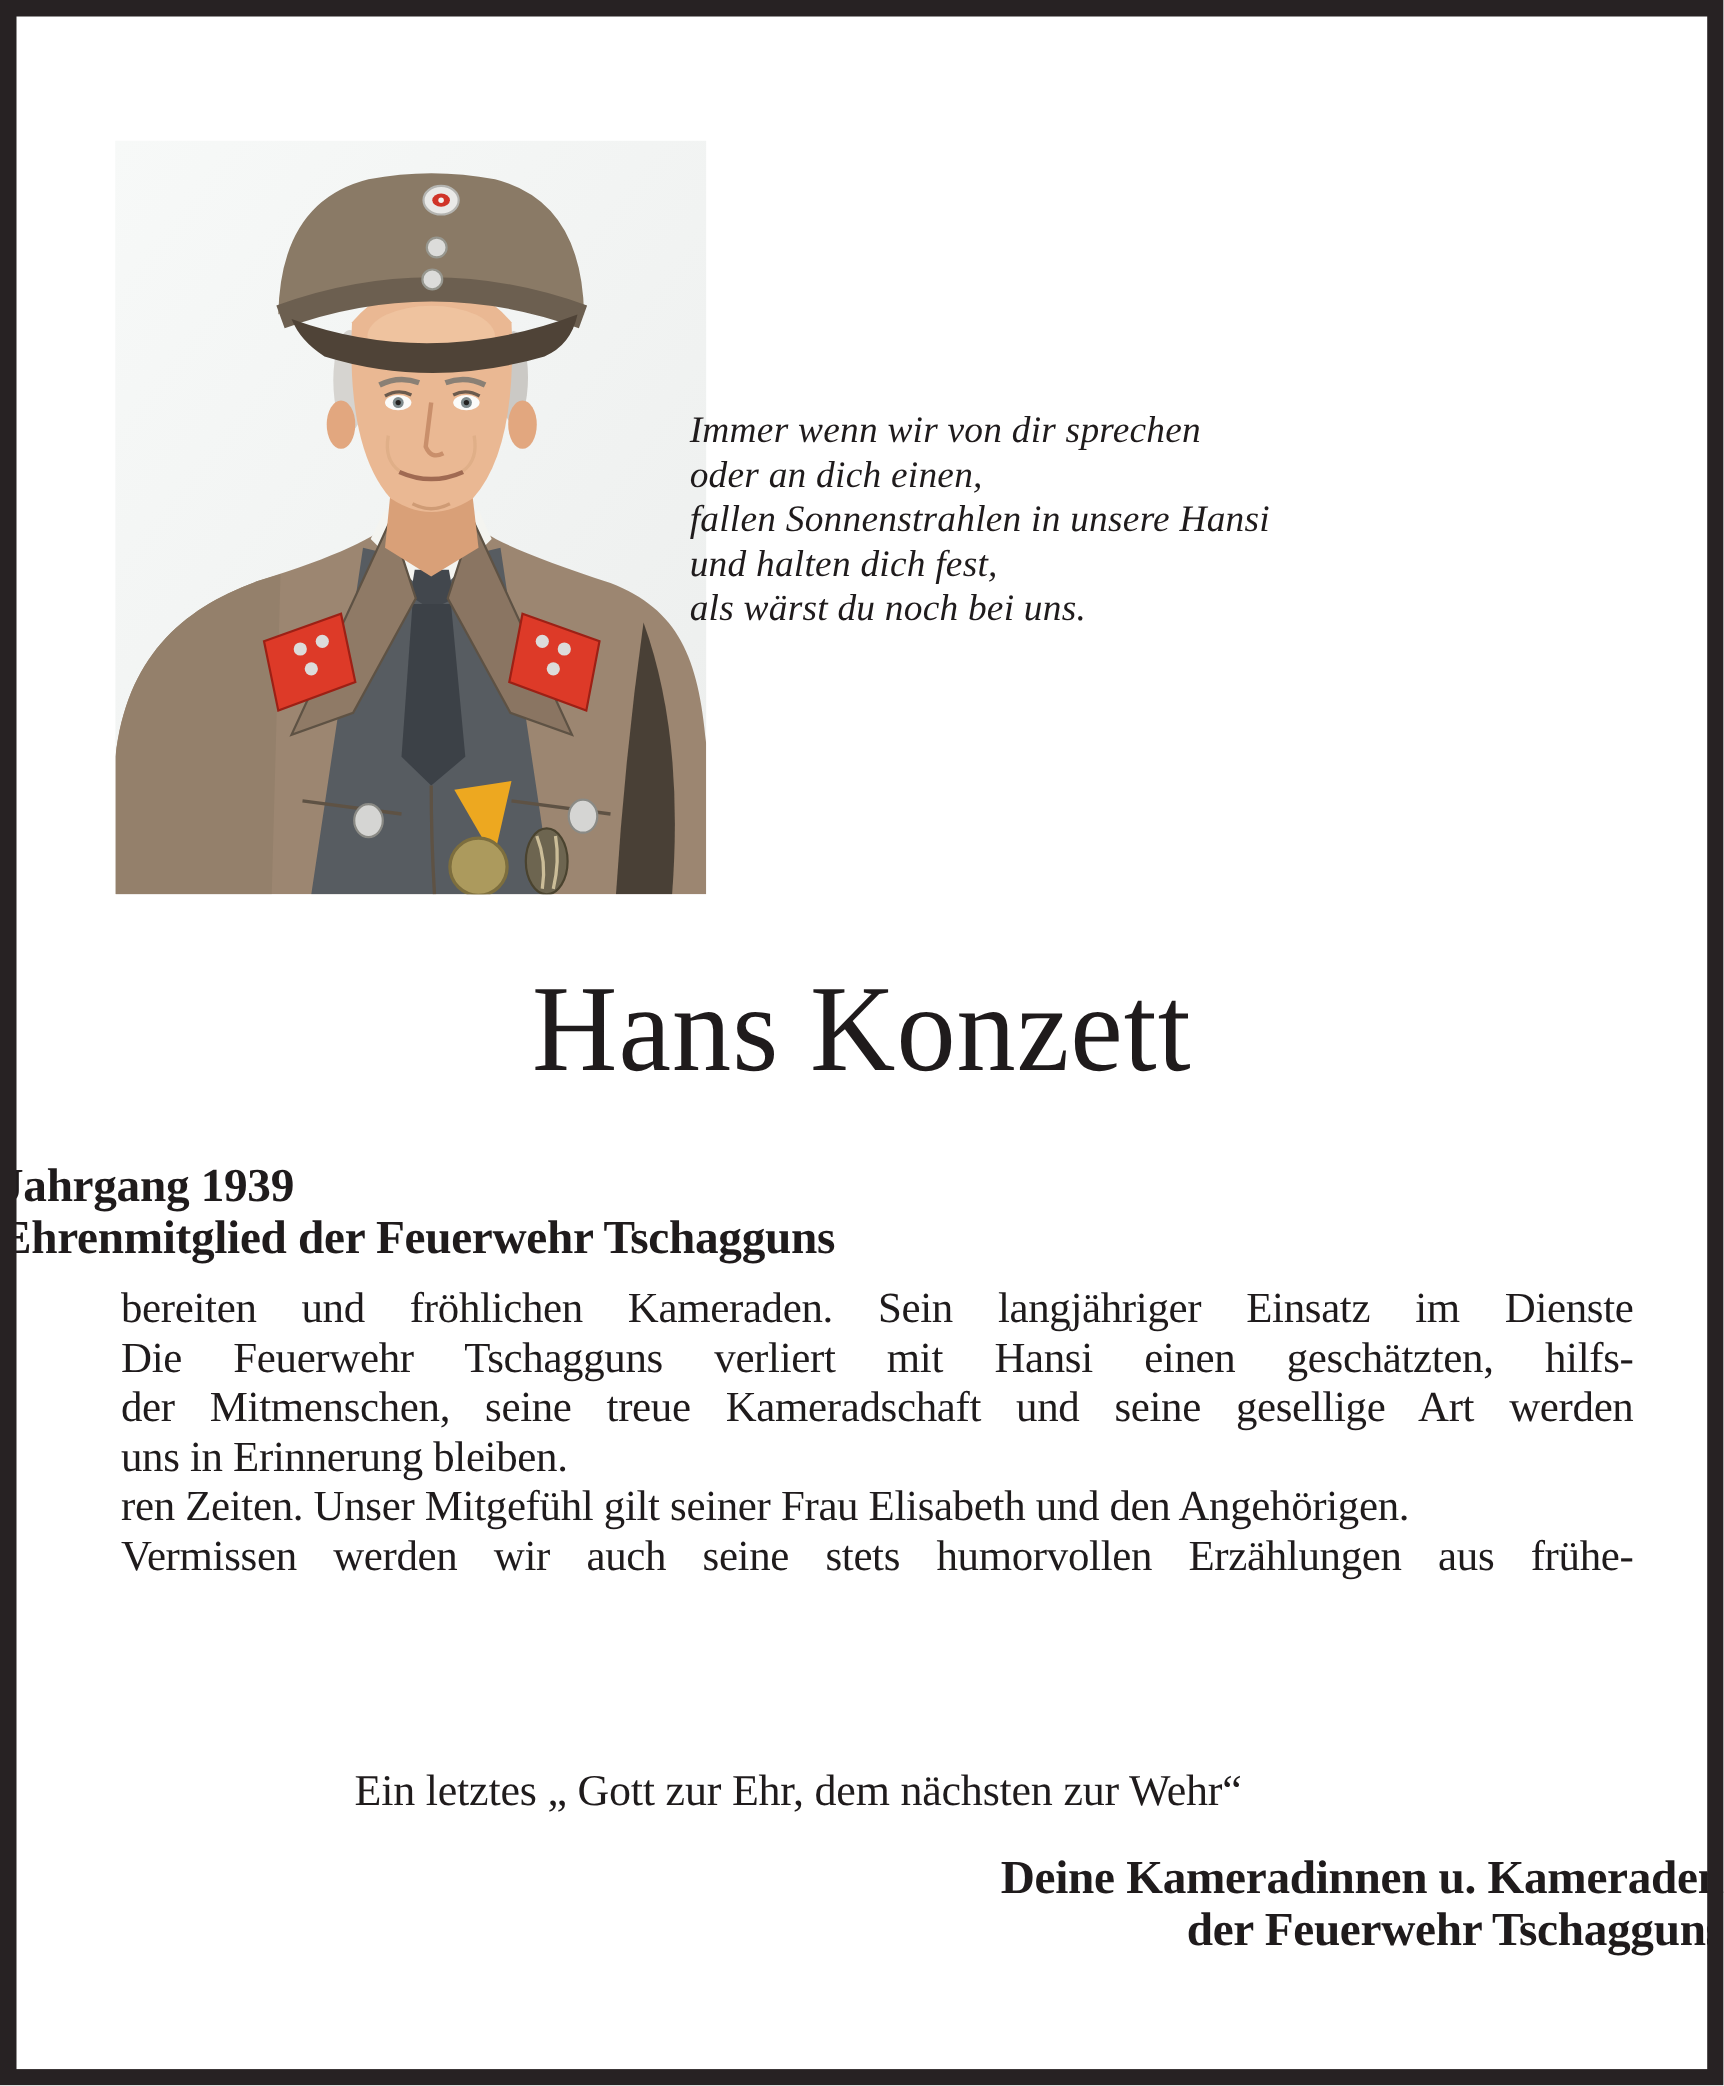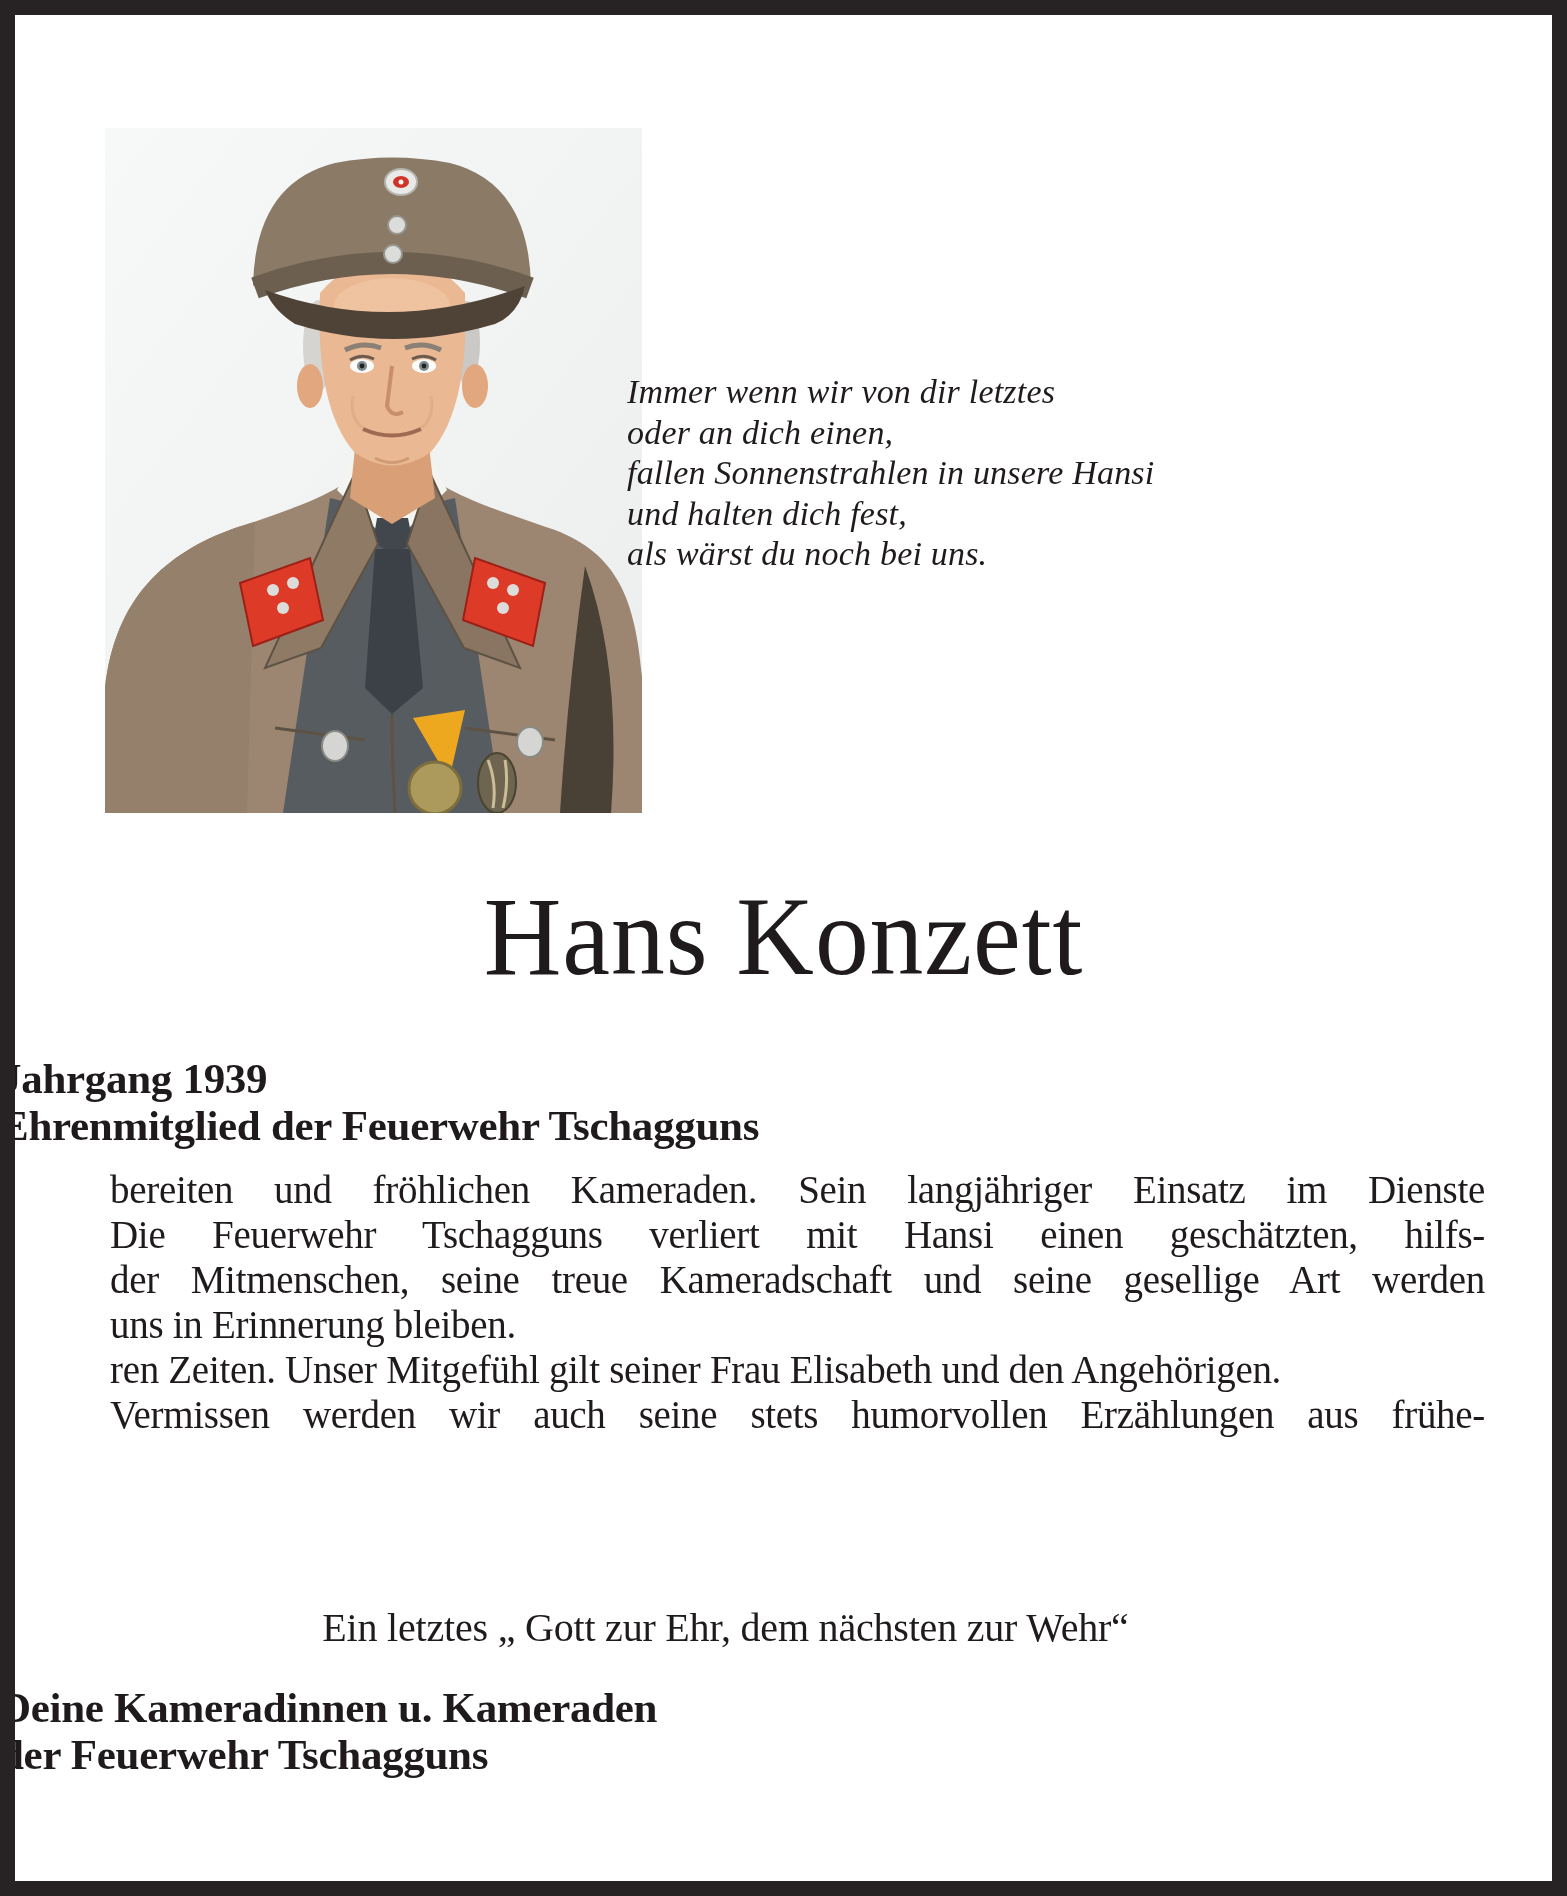--- a/index.html
+++ b/index.html
@@ -49,21 +49,21 @@
   .dateline .place { font-weight:700; }
   .dateline .date { margin-left:14px; }
 
   .quote {
     position:absolute; left:38px; top:1604px; width:1375px;
     text-align:center; font-size:40px; letter-spacing:-0.2px;
   }
 
   .signature {
     position:absolute; left:0; top:1684px; width:1567px;
-    text-align:left; font-weight:700; font-size:43px; line-height:47px;
+    text-align:right; font-weight:700; font-size:43px; line-height:47px;
     letter-spacing:-0.3px;
   }
 </style>
 </head>
 <body>
 
 <div class="page">
 
   <div class="photo">
     <svg viewBox="0 0 537 685" preserveAspectRatio="none">
@@ -155,21 +155,21 @@
           <ellipse cx="296" cy="54" rx="8" ry="6" fill="#d03428"></ellipse>
           <circle cx="296" cy="54" r="2.5" fill="#f2f2f0"></circle>
         </g>
         <circle cx="292" cy="97" r="9" fill="#dcdcda" stroke="#97978f" stroke-width="2"></circle>
         <circle cx="288" cy="126" r="9" fill="#dcdcda" stroke="#97978f" stroke-width="2"></circle>
       </g>
     </svg>
   </div>
 
   <div class="poem">
-    <div>Immer wenn wir von dir letztes</div>
+    <div>Immer wenn wir von dir sprechen</div>
     <div>oder an dich einen,</div>
     <div>fallen Sonnenstrahlen in unsere Hansi</div>
     <div>und halten dich fest,</div>
     <div>als wärst du noch bei uns.</div>
   </div>
 
   <div class="name">Hans Konzett</div>
 
   <div class="subtitle">
     <div>Jahrgang 1939</div>

